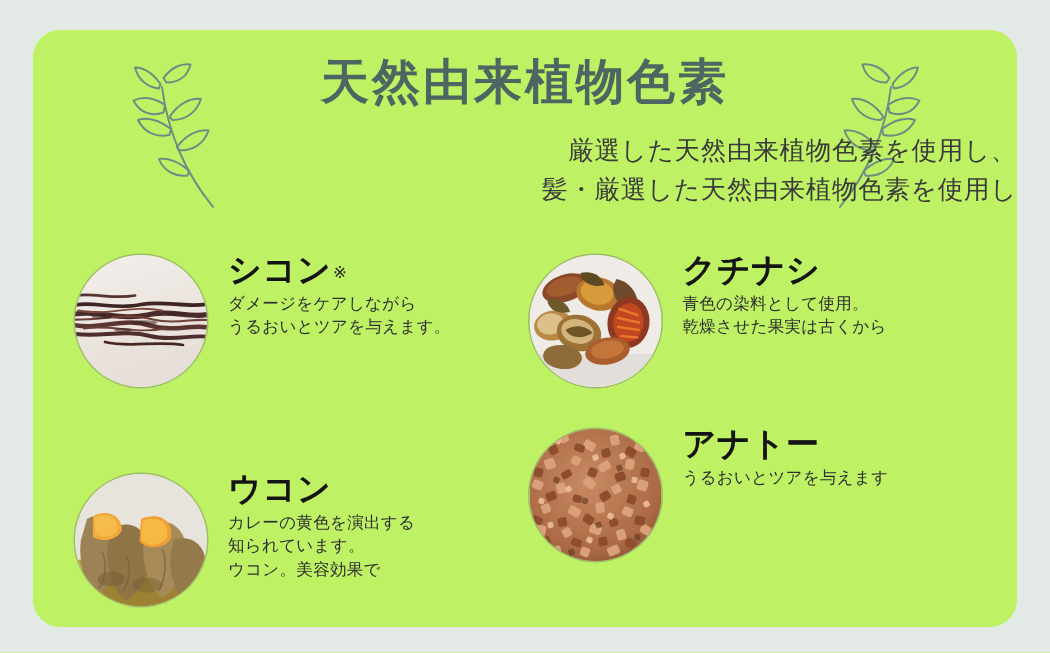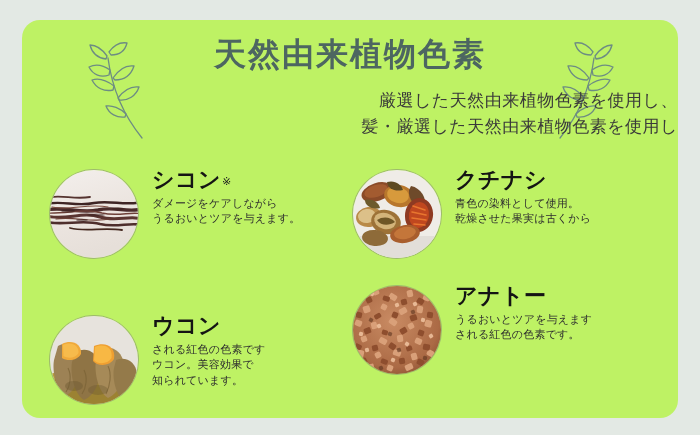--- a/index.html
+++ b/index.html
@@ -289,23 +289,23 @@
               <path d="M58 50 C62 58 60 70 56 78"></path>
             </g>
             <ellipse cx="24" cy="70" rx="9" ry="5" fill="#6f5a33" opacity="0.45"></ellipse>
             <ellipse cx="48" cy="74" rx="10" ry="5" fill="#6f5a33" opacity="0.4"></ellipse>
           </g>
         </svg>
       </div>
       <div class="txt">
         <div class="ing-name"><span>ウコン</span><span class="aster"></span></div>
         <div class="ing-desc">
-          <span class="line">される紅色の色素です</span>
+          <span class="line">カレーの黄色を演出する</span>
+          <span class="line">知られています。</span>
           <span class="line">ウコン。美容効果で</span>
-          <span class="line">知られています。</span>
         </div>
       </div>
     </div>
 
     <div class="item c3">
       <div class="thumb">
         <svg viewBox="0 0 88 88" preserveAspectRatio="xMidYMid slice">
           <defs>
             <radialGradient id="anBg" cx="0.45" cy="0.4" r="0.75">
               <stop offset="0%" stop-color="#c98b63"></stop>
@@ -388,19 +388,18 @@
               <rect x="70" y="70" width="4" height="4" rx="1" transform="rotate(12 72 72)"></rect>
               <rect x="26" y="80" width="4" height="4" rx="1" transform="rotate(-24 28 82)"></rect>
             </g>
           </g>
         </svg>
       </div>
       <div class="txt">
         <div class="ing-name"><span>アナトー</span><span class="aster"></span></div>
         <div class="ing-desc">
           <span class="line">うるおいとツアを与えます</span>
-          <span class="line">される紅色の色素です。</span>
         </div>
       </div>
     </div>
 
   </div>
 </div>
 
 </body></html>

